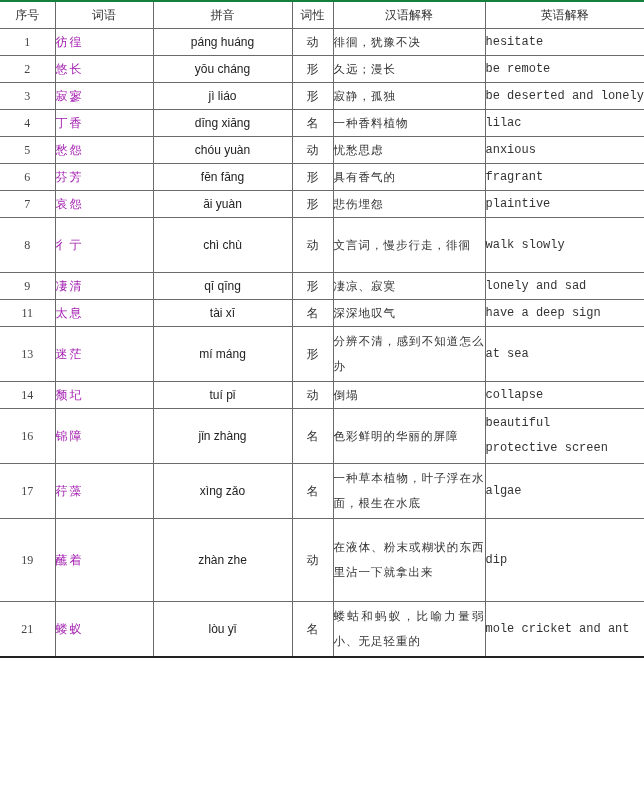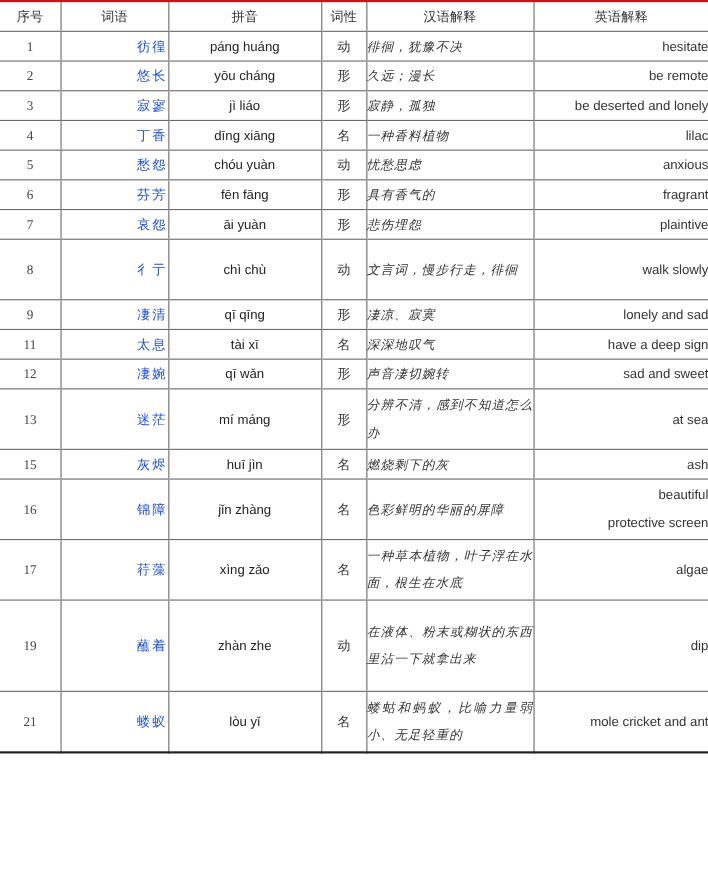--- a/index.html
+++ b/index.html
@@ -15,21 +15,21 @@
     font-family: "DejaVu Serif", "Liberation Serif", serif;
     color: #333333;
   }
   table.vocab {
     position: absolute;
     left: 0;
     top: 0;
     width: 644px;
     border-collapse: collapse;
     table-layout: fixed;
-    border-top: 2px solid #b91c1c;
+    border-top: 2px solid #15803d;
     border-bottom: 2px solid #222222;
   }
   table.vocab th, table.vocab td {
     border-bottom: 1px solid #6a6a6a;
     border-left: 1px solid #6a6a6a;
     padding: 0;
     vertical-align: middle;
     font-weight: normal;
   }
   table.vocab th:first-child, table.vocab td:first-child {
@@ -52,50 +52,49 @@
   col.c-cn { width: 152px; }
   col.c-en { width: 159px; }
 
   td.idx {
     text-align: center;
     font-family: "Liberation Serif", "DejaVu Serif", serif;
     font-size: 12px;
     color: #444;
   }
   td.word {
-    text-align: right;
+    text-align: left;
     font-size: 12px;
     letter-spacing: 2px;
-    color: #1d4ed8;
+    color: #a21caf;
   }
   td.pinyin {
     text-align: center;
     font-family: Liberation Sans, sans-serif;
     font-size: 12px;
     color: #222;
   }
   td.pos {
     text-align: center;
     font-size: 12px;
     color: #333;
   }
   td.cn {
     text-align: left;
     padding-left: 8px;
     padding-right: 6px;
     font-size: 11.5px;
     line-height: 25px;
     letter-spacing: 1px;
     color: #333;
-    font-style: italic;
   }
   td.en {
-    text-align: right;
+    text-align: left;
     padding-left: 8px;
-    font-family: Liberation Sans, sans-serif;
+    font-family: Liberation Mono, monospace;
     font-size: 12px;
     line-height: 25px;
     color: #333;
   }
   td.cn span.cn-justify {
     display: block;
     text-align: justify;
     text-align-last: left;
   }
   tr.h1 td { height: 26px; }
@@ -201,45 +200,37 @@
       <td class="en">lonely and sad</td>
     </tr>
     <tr class="h1">
       <td class="idx">11</td>
       <td class="word">太息</td>
       <td class="pinyin">tài xī</td>
       <td class="pos">名</td>
       <td class="cn">深深地叹气</td>
       <td class="en">have a deep sign</td>
     </tr>
-    <tr class="h1">
-      <td class="idx">12</td>
-      <td class="word">凄婉</td>
-      <td class="pinyin">qī wǎn</td>
-      <td class="pos">形</td>
-      <td class="cn">声音凄切婉转</td>
-      <td class="en">sad and sweet</td>
-    </tr>
     <tr class="h2">
       <td class="idx">13</td>
       <td class="word">迷茫</td>
       <td class="pinyin">mí máng</td>
       <td class="pos">形</td>
       <td class="cn">
           <span class="cn-justify">分辨不清，感到不知道怎么办</span>
         </td>
       <td class="en">at sea</td>
     </tr>
     <tr class="h1">
-      <td class="idx">15</td>
-      <td class="word">灰烬</td>
-      <td class="pinyin">huī jìn</td>
-      <td class="pos">名</td>
-      <td class="cn">燃烧剩下的灰</td>
-      <td class="en">ash</td>
+      <td class="idx">14</td>
+      <td class="word">颓圮</td>
+      <td class="pinyin">tuí pǐ</td>
+      <td class="pos">动</td>
+      <td class="cn">倒塌</td>
+      <td class="en">collapse</td>
     </tr>
     <tr class="h2">
       <td class="idx">16</td>
       <td class="word">锦障</td>
       <td class="pinyin">jǐn zhàng</td>
       <td class="pos">名</td>
       <td class="cn">
           <span class="cn-justify">色彩鲜明的华丽的屏障</span>
         </td>
       <td class="en">

